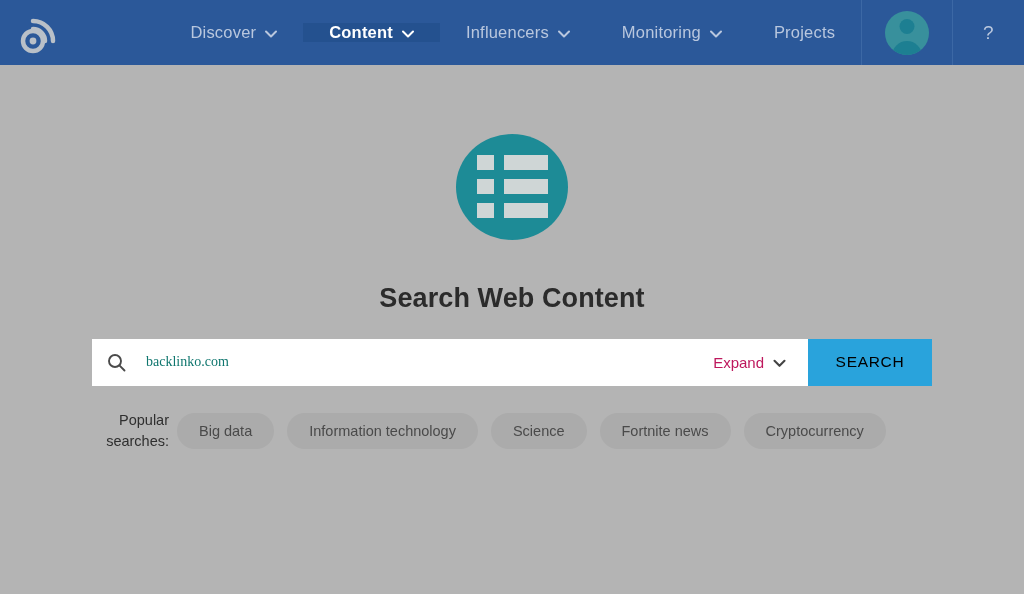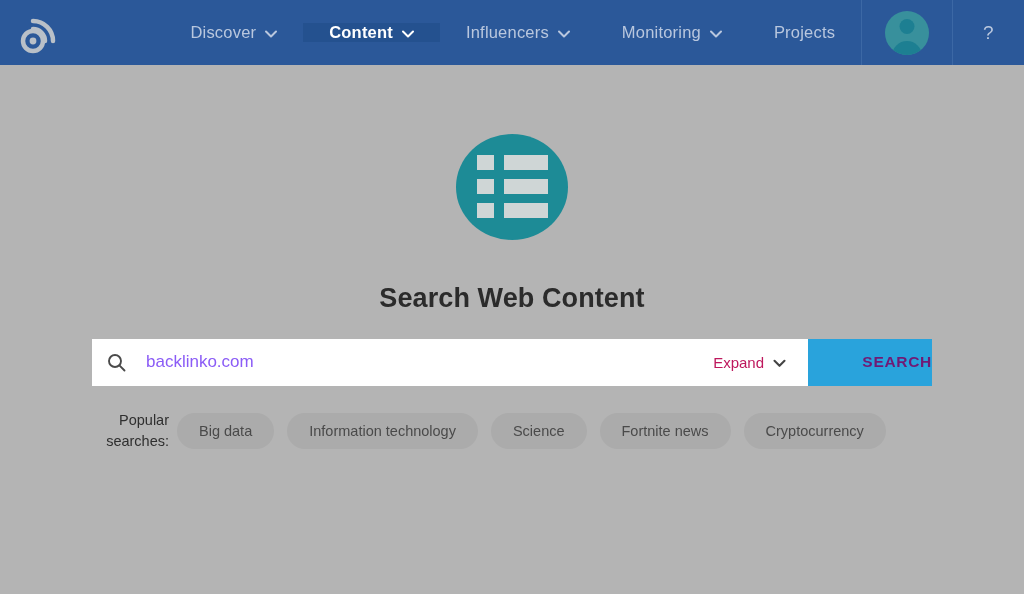--- a/index.html
+++ b/index.html
@@ -87,37 +87,36 @@
     margin-top:25px;
     width:840px; height:50px;
     display:flex; align-items:stretch;
     background:#ffffff;
   }
   .search-icon-wrap{
     width:48px; display:flex; align-items:center; justify-content:center;
   }
   .search-input{
     flex:1; border:none; outline:none;
-    font-family:Liberation Sans, sans-serif;
-    font-size:17px; color:#8b5cf6; background:transparent;
+    font-family:Liberation Serif, serif;
+    font-size:14px; color:#0f766e; background:transparent;
     padding:0 6px;
   }
   .expand-btn{
     display:flex; align-items:center; justify-content:center;
     padding:0 22px 0 14px;
     color:#be185d; font-size:15px; white-space:nowrap; cursor:pointer;
     user-select:none;
   }
   .expand-btn .chev{ margin-left:9px; }
   .search-btn{
     width:124px; background:#29a3dc; border:none;
-    color:#701a75; font-size:15.5px; font-weight:bold; letter-spacing:.7px;
+    color:#000000; font-size:15.5px; font-weight:normal; letter-spacing:.7px;
     font-family:"Liberation Sans", sans-serif;
     cursor:pointer;
-    text-align:right;
   }
 
   
   .popular-row{
     margin-top:24px;
     width:840px;
     display:flex; align-items:center;
   }
   .popular-label{
     width:85px; flex:none;

